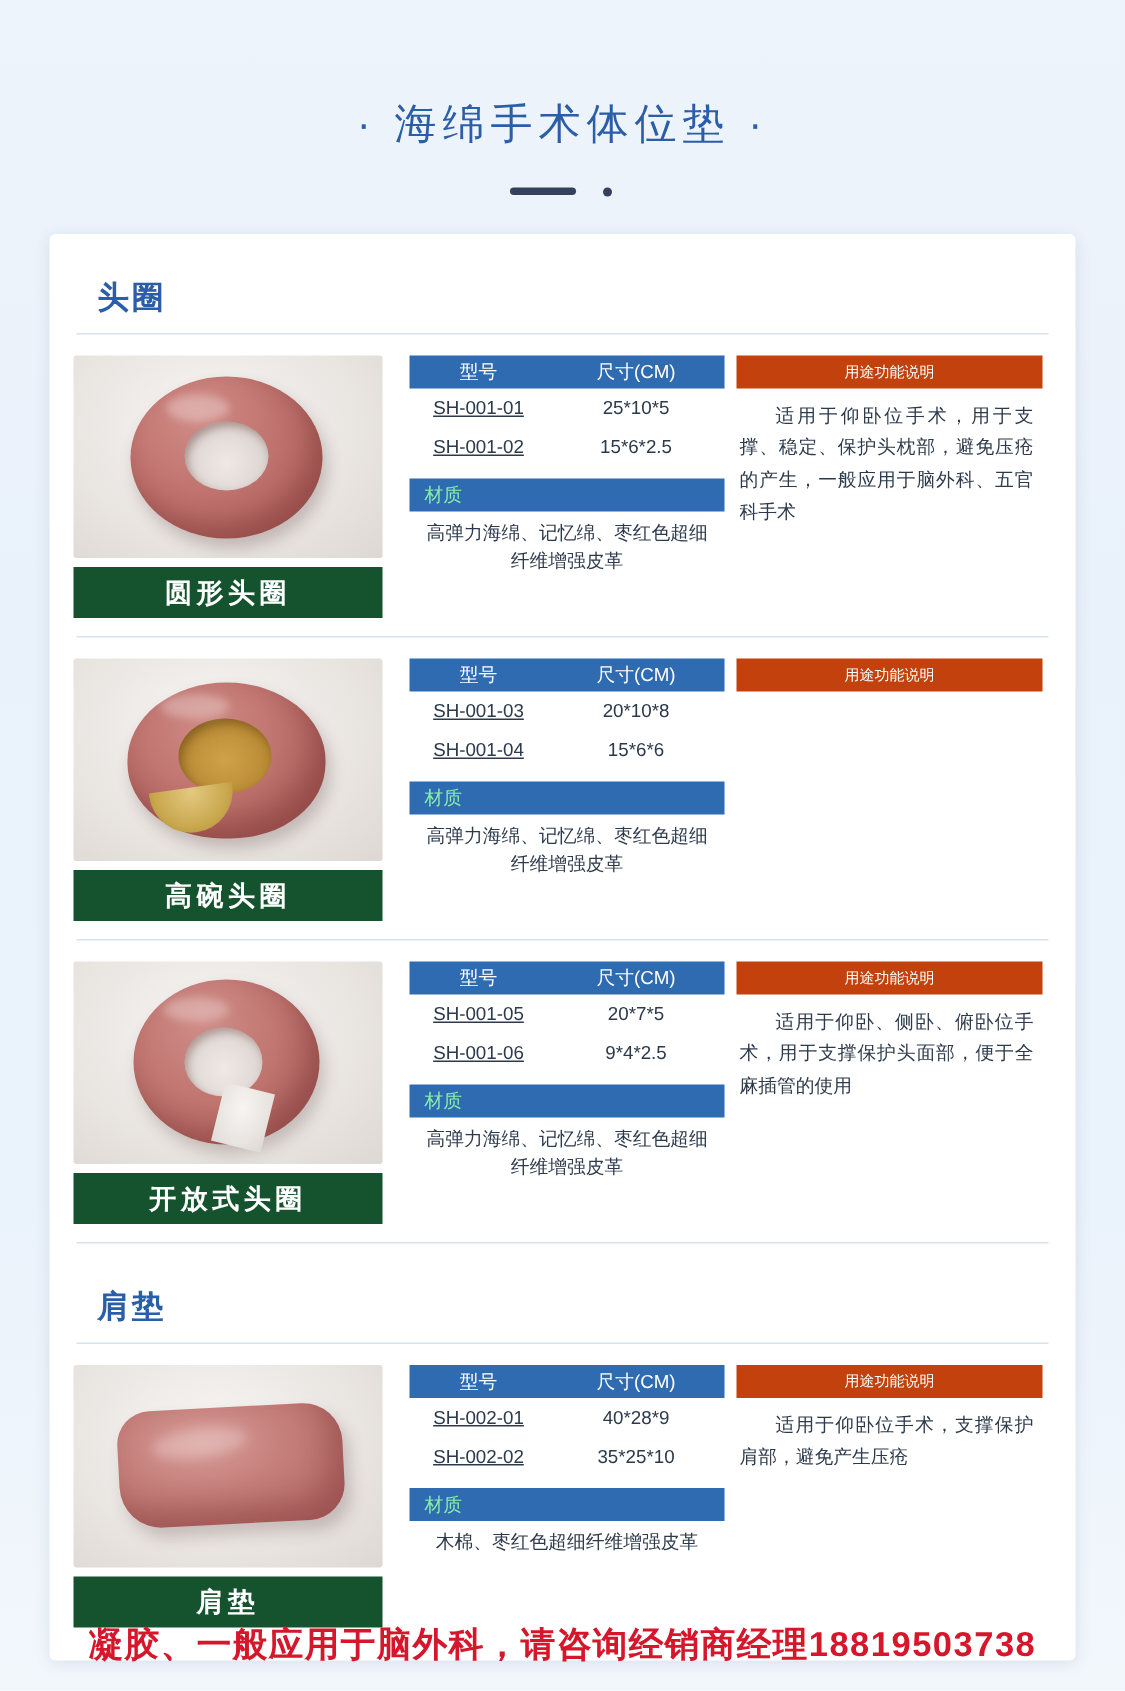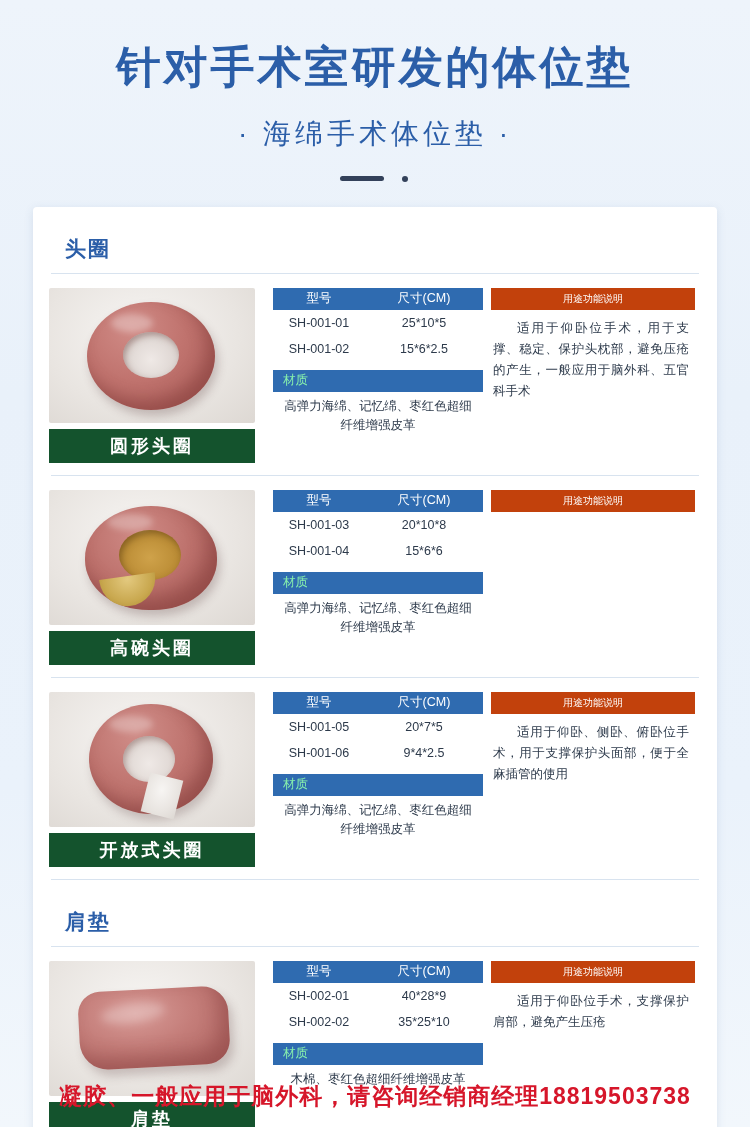--- a/index.html
+++ b/index.html
@@ -55,21 +55,21 @@
   }
 
   .table-col{flex:0 0 210px;width:210px;margin-left:14px;}
   .thead{
     display:flex;background:#2f6bb0;color:#fff;height:22px;align-items:center;
     font-size:12.5px;
   }
   .thead .c1{width:92px;text-align:center;}
   .thead .c2{width:118px;text-align:center;}
   .trow{display:flex;height:26px;align-items:center;font-size:12.5px;color:#2d3a4b;}
-  .trow .c1{width:92px;text-align:center;}
+  .trow .c1{width:92px;text-align:center;text-decoration:underline;}
   .trow .c2{width:118px;text-align:center;}
   .mat-head{
     margin-top:8px;background:#2f6bb0;color:#86efac;height:22px;display:flex;align-items:center;
     padding-left:10px;font-size:12.5px;
   }
   .mat-body{
     padding:5px 6px 0 6px;font-size:12.5px;color:#2d3a4b;line-height:1.55;text-align:center;
   }
 
   .use-col{flex:1;margin-left:8px;padding-right:6px;}
@@ -158,21 +158,20 @@
   .footer-text{
     font-size:23px;font-weight:700;color:#d6162a;letter-spacing:1px;white-space:nowrap;
   }
 </style>
 </head>
 <body>
 
 <div class="page">
 
   <div class="hero">
-    <div class="hero-title">针对手术室研发的体位垫</div>
     <div class="hero-sub">· 海绵手术体位垫 ·</div>
     <div class="divider">
       <div class="bar"></div>
       <div class="dot"></div>
     </div>
   </div>
 
   <div class="card">
 
     <div class="section-title">头圈</div>

